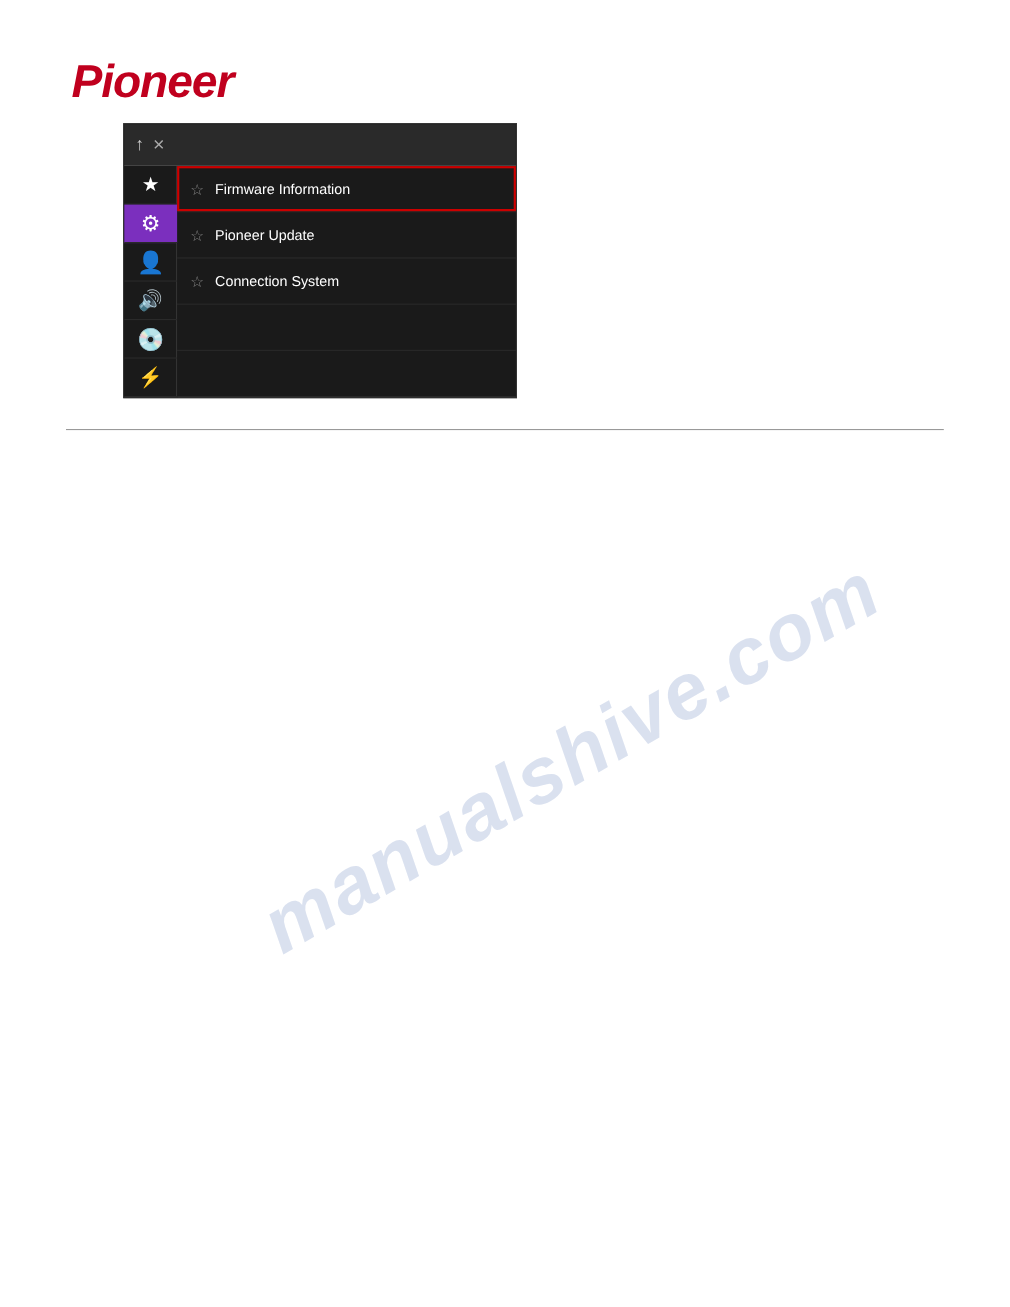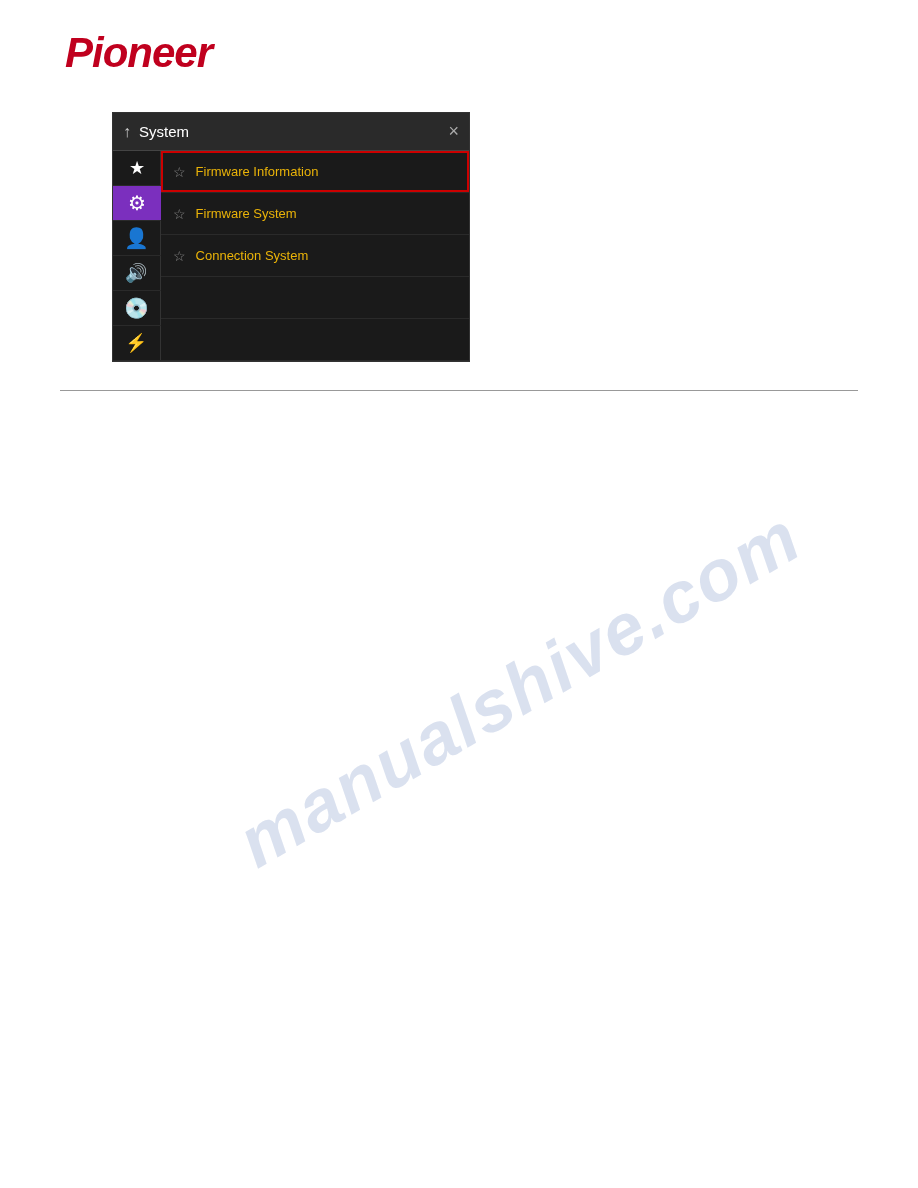--- a/index.html
+++ b/index.html
@@ -9,21 +9,21 @@
       height: 1188px;
       background: #ffffff;
       font-family: Arial, sans-serif;
       position: relative;
       overflow: hidden;
     }
 
     
     .pioneer-logo {
       position: absolute;
-      top: 23px;
+      top: 44px;
       left: 60px;
     }
 
     .pioneer-logo svg {
       width: 160px;
       height: 55px;
     }
 
     
     .ui-panel {
@@ -118,21 +118,21 @@
       position: relative;
     }
 
     .menu-item .star-icon {
       color: #888;
       font-size: 14px;
       margin-right: 10px;
     }
 
     .menu-item .item-label {
-      color: #eab308;
+      color: #ffffff;
       font-size: 13px;
     }
 
     
     .menu-item-highlighted-box {
       position: absolute;
       top: 0;
       left: 0;
       right: 0;
       bottom: 0;
@@ -185,21 +185,20 @@
   <svg viewBox="0 0 160 55" xmlns="http://www.w3.org/2000/svg">
 
     <text x="5" y="44" font-family="Arial, sans-serif" font-size="42" font-weight="bold" font-style="italic" fill="#c0001e" letter-spacing="-1">Pioneer</text>
   </svg>
 </div>
 
 <div class="ui-panel">
 
   <div class="panel-header">
     <span class="header-up-icon">↑</span>
-    <span class="header-title">System</span>
     <button class="header-close">×</button>
   </div>
 
   <div class="panel-body">
 
     <div class="sidebar">
 
       <div class="sidebar-item">
         <span class="icon">★</span>
       </div>
@@ -229,21 +228,21 @@
     <div class="menu-content">
 
       <div class="menu-item" style="position:relative;">
         <span class="star-icon">☆</span>
         <span class="item-label">Firmware Information</span>
         <div class="menu-item-highlighted-box"></div>
       </div>
 
       <div class="menu-item">
         <span class="star-icon">☆</span>
-        <span class="item-label">Firmware System</span>
+        <span class="item-label">Pioneer Update</span>
       </div>
 
       <div class="menu-item">
         <span class="star-icon">☆</span>
         <span class="item-label">Connection System</span>
       </div>
 
       <div class="menu-item-empty"></div>
       <div class="menu-item-empty"></div>
 

